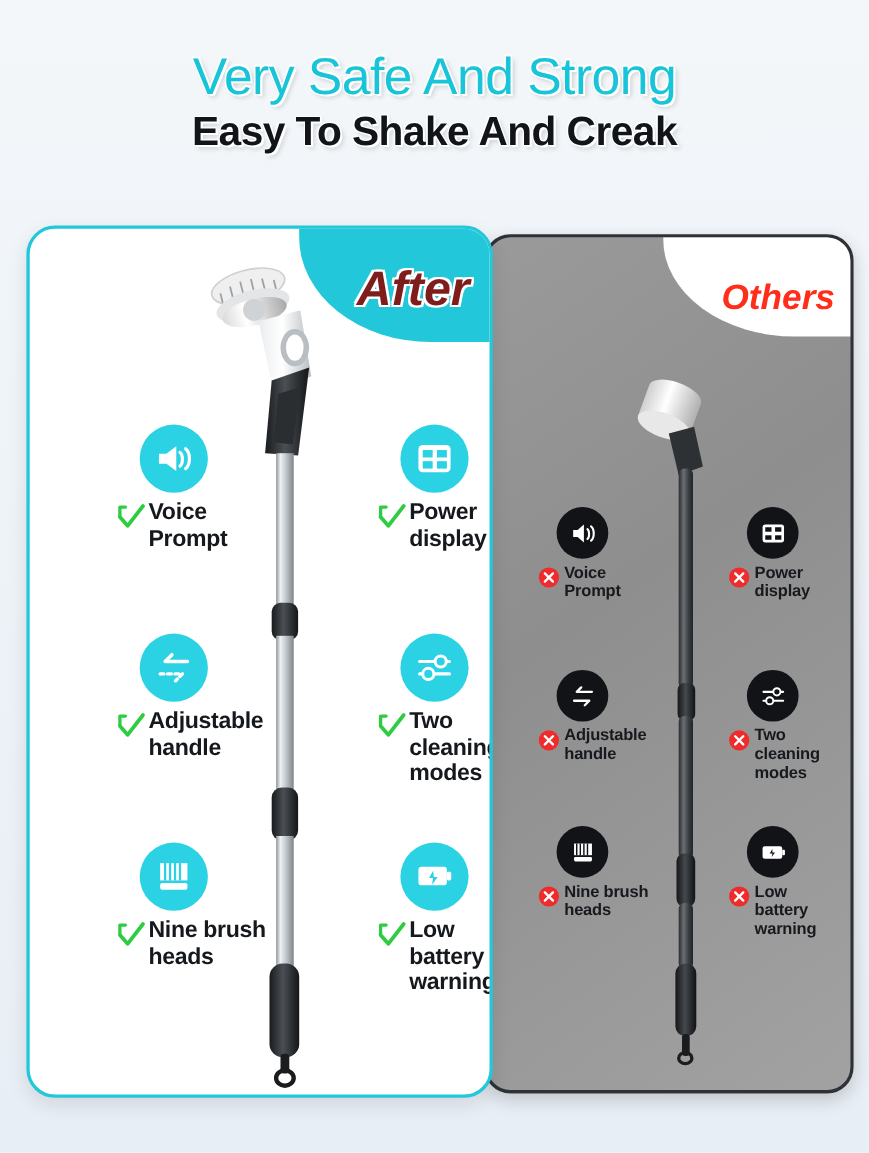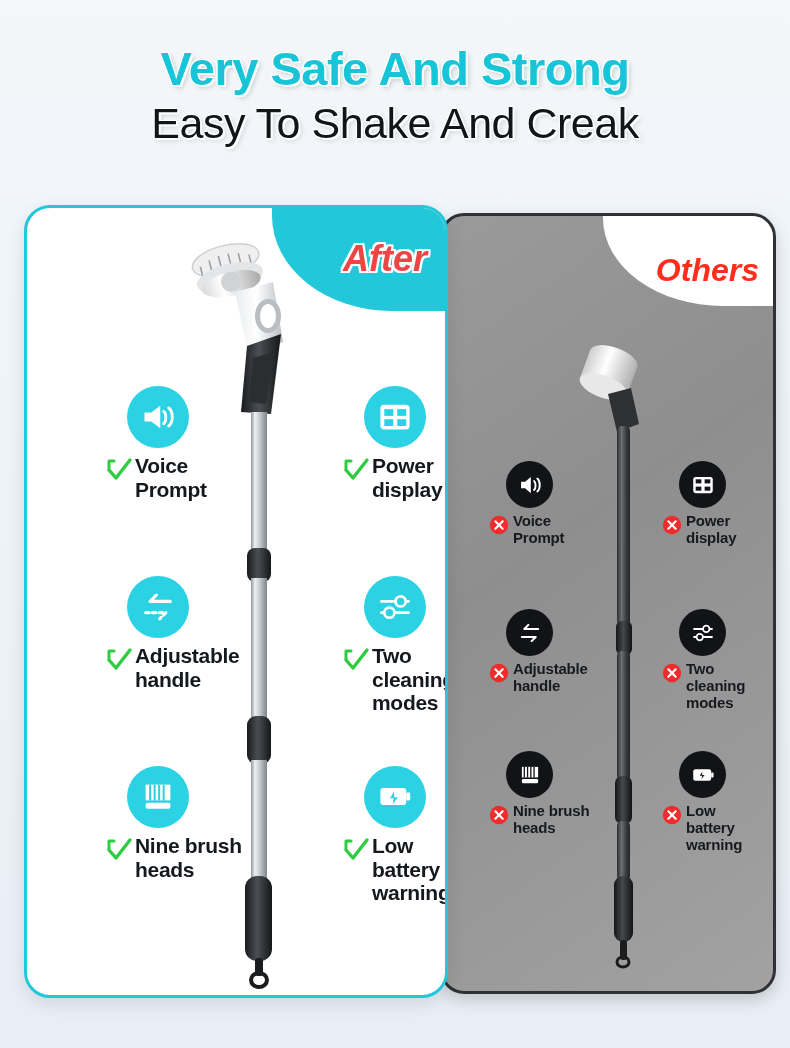--- a/index.html
+++ b/index.html
@@ -15,34 +15,34 @@
     position: relative;
   }
 
   
   .headline {
     text-align: center;
     padding-top: 44px;
   }
   .headline-line1 {
     font-size: 47px;
-    font-weight: bold;
+    font-weight: normal;
     color: #18c4d8;
     letter-spacing: -0.5px;
     line-height: 1.05;
     text-shadow:
       2px 2px 0 #ffffff,
       -1px -1px 0 #ffffff,
       1px -1px 0 #ffffff,
       -1px 1px 0 #ffffff,
       3px 3px 5px rgba(0,0,0,0.18);
   }
   .headline-line2 {
-    font-size: 43px;
-    font-weight: normal;
+    font-size: 37px;
+    font-weight: bold;
     color: #111418;
     letter-spacing: -0.5px;
     line-height: 1.15;
     margin-top: 6px;
     text-shadow:
       2px 2px 0 #ffffff,
       -1px -1px 0 #ffffff,
       1px -1px 0 #ffffff,
       -1px 1px 0 #ffffff,
       3px 3px 5px rgba(0,0,0,0.15);
@@ -96,24 +96,24 @@
     width: 175px;
     height: 105px;
     background: #22c7da;
     border-bottom-left-radius: 120px 95px;
     z-index: 5;
   }
   .corner-after-text {
     position: absolute;
     right: 18px;
     top: 30px;
-    font-size: 36px;
+    font-size: 44px;
     font-weight: bold;
     font-style: italic;
-    color: #ef4444;
+    color: #7f1d1d;
     text-shadow:
       2px 0 0 #ffffff, -2px 0 0 #ffffff, 0 2px 0 #ffffff, 0 -2px 0 #ffffff,
       2px 2px 0 #ffffff, -2px -2px 0 #ffffff, 2px -2px 0 #ffffff, -2px 2px 0 #ffffff;
     z-index: 6;
   }
 
   
   .corner-others {
     position: absolute;
     right: -2px;

